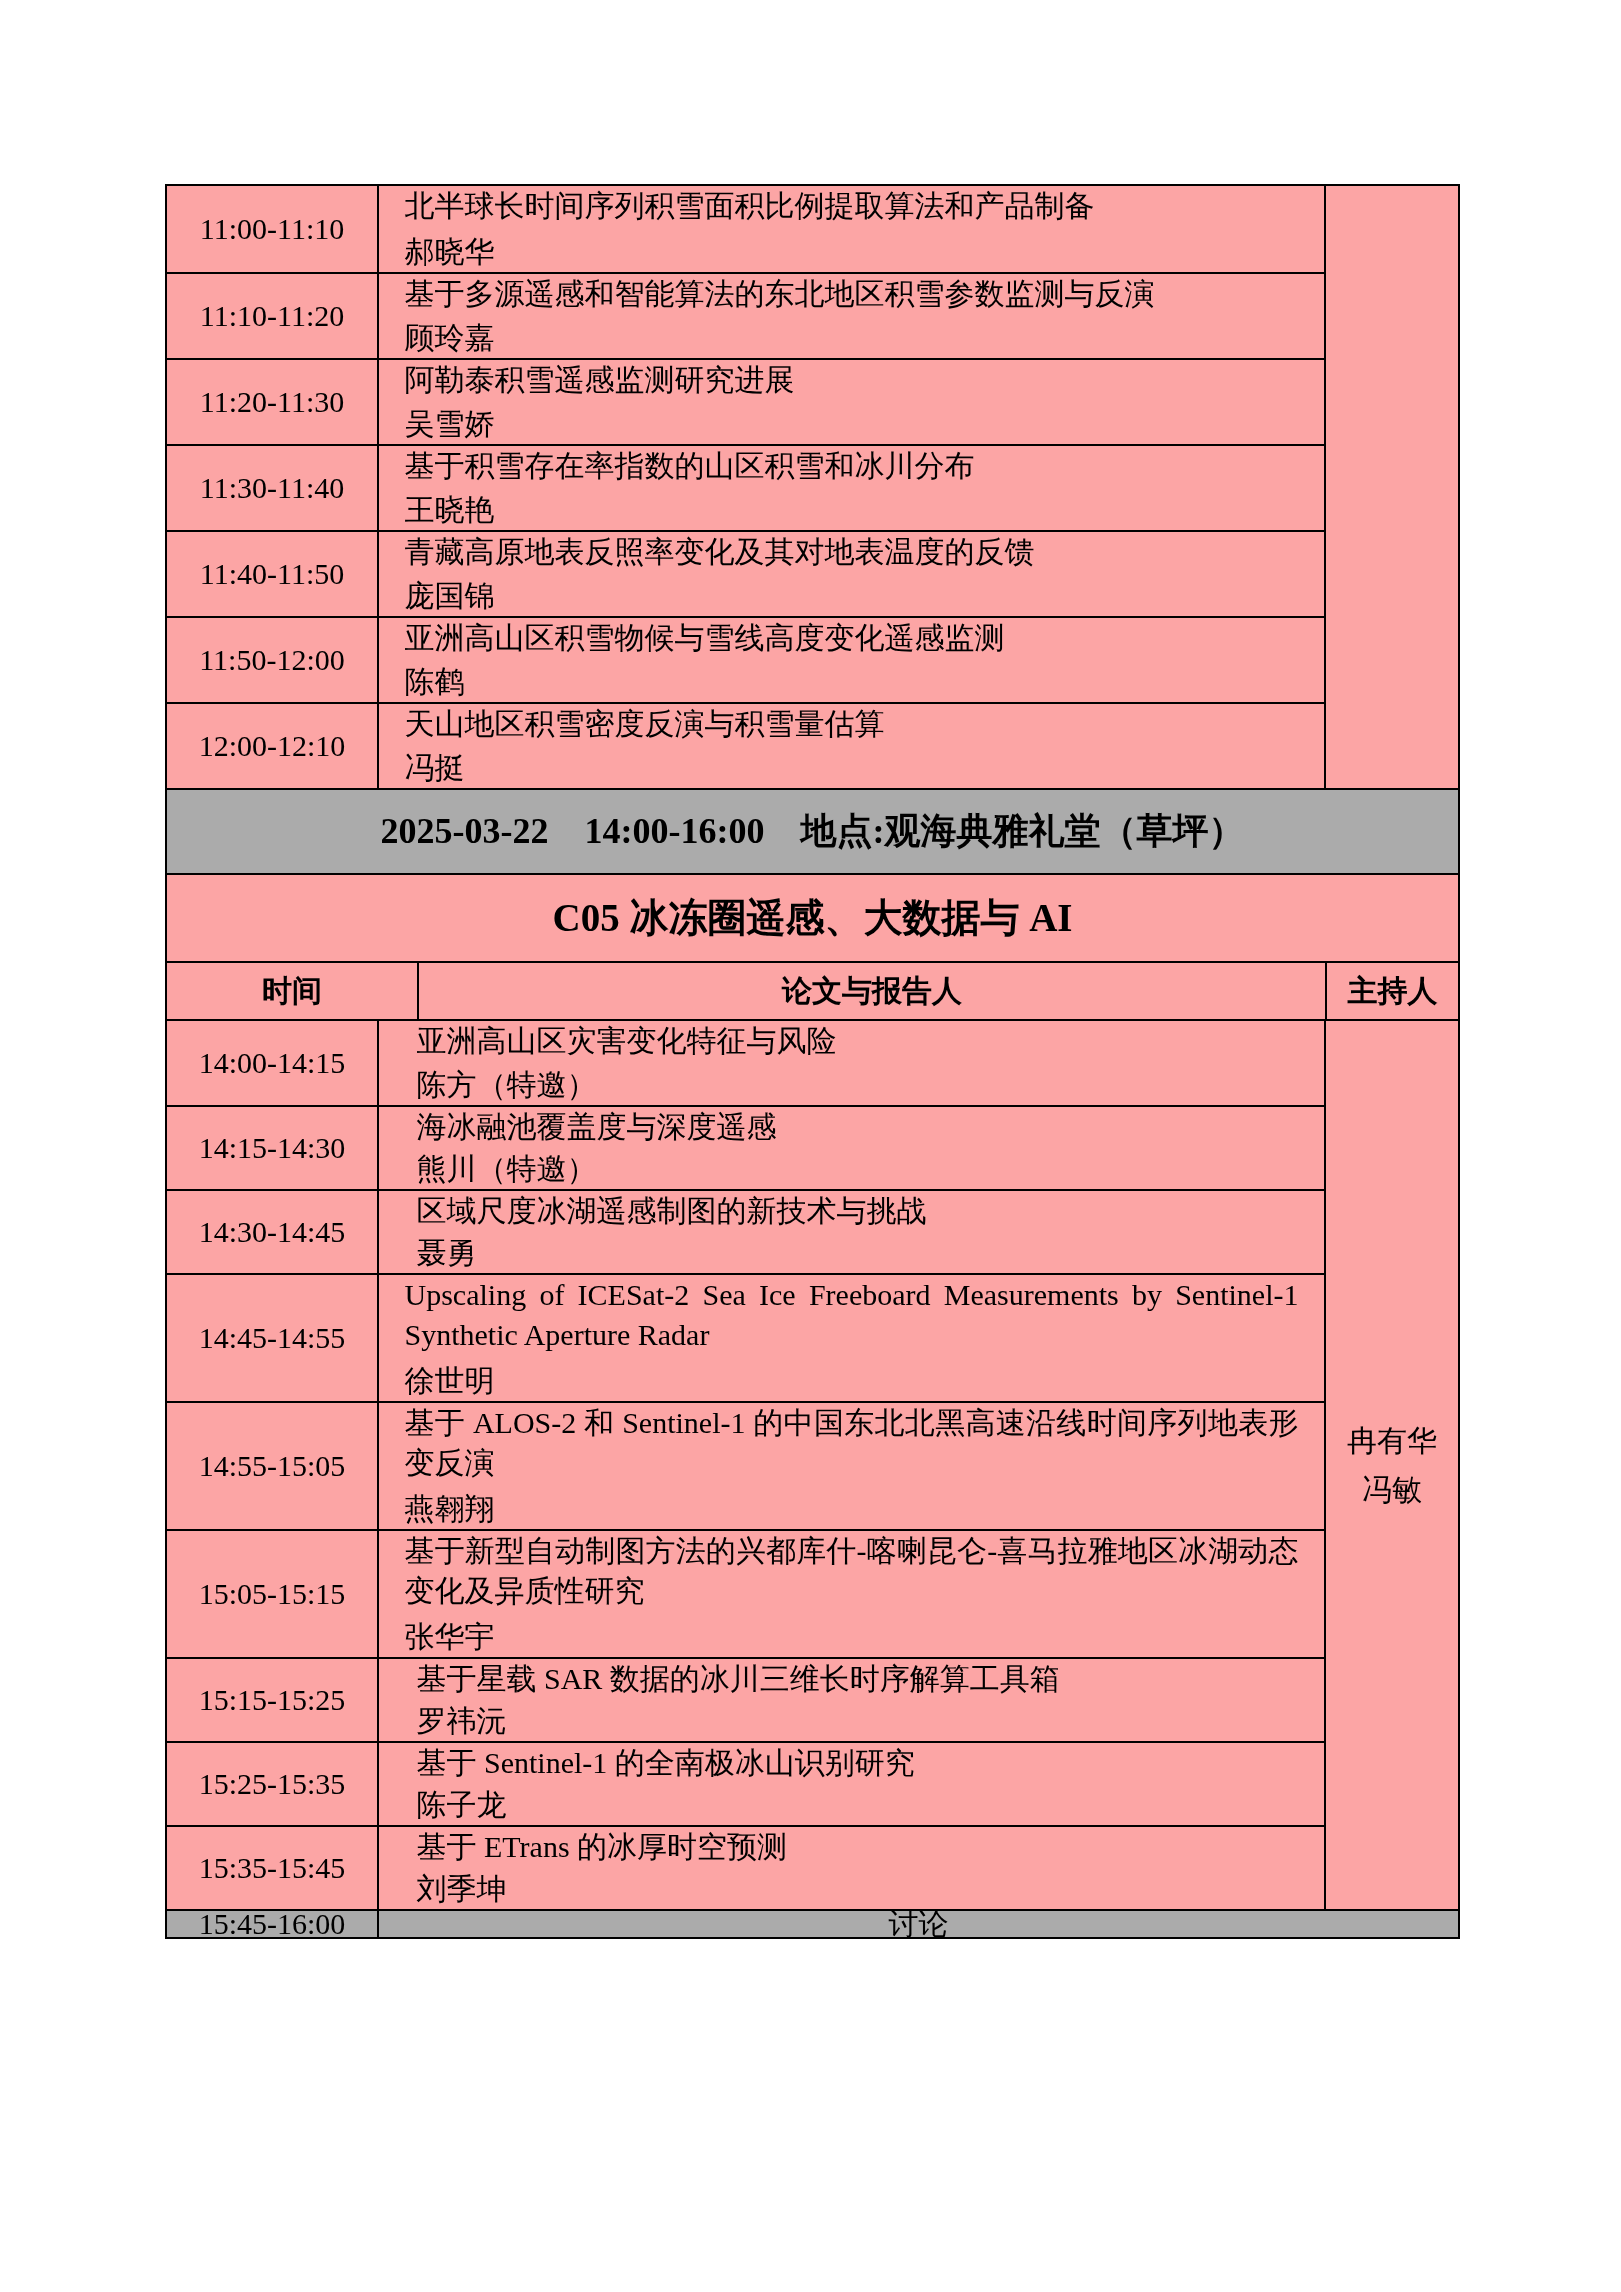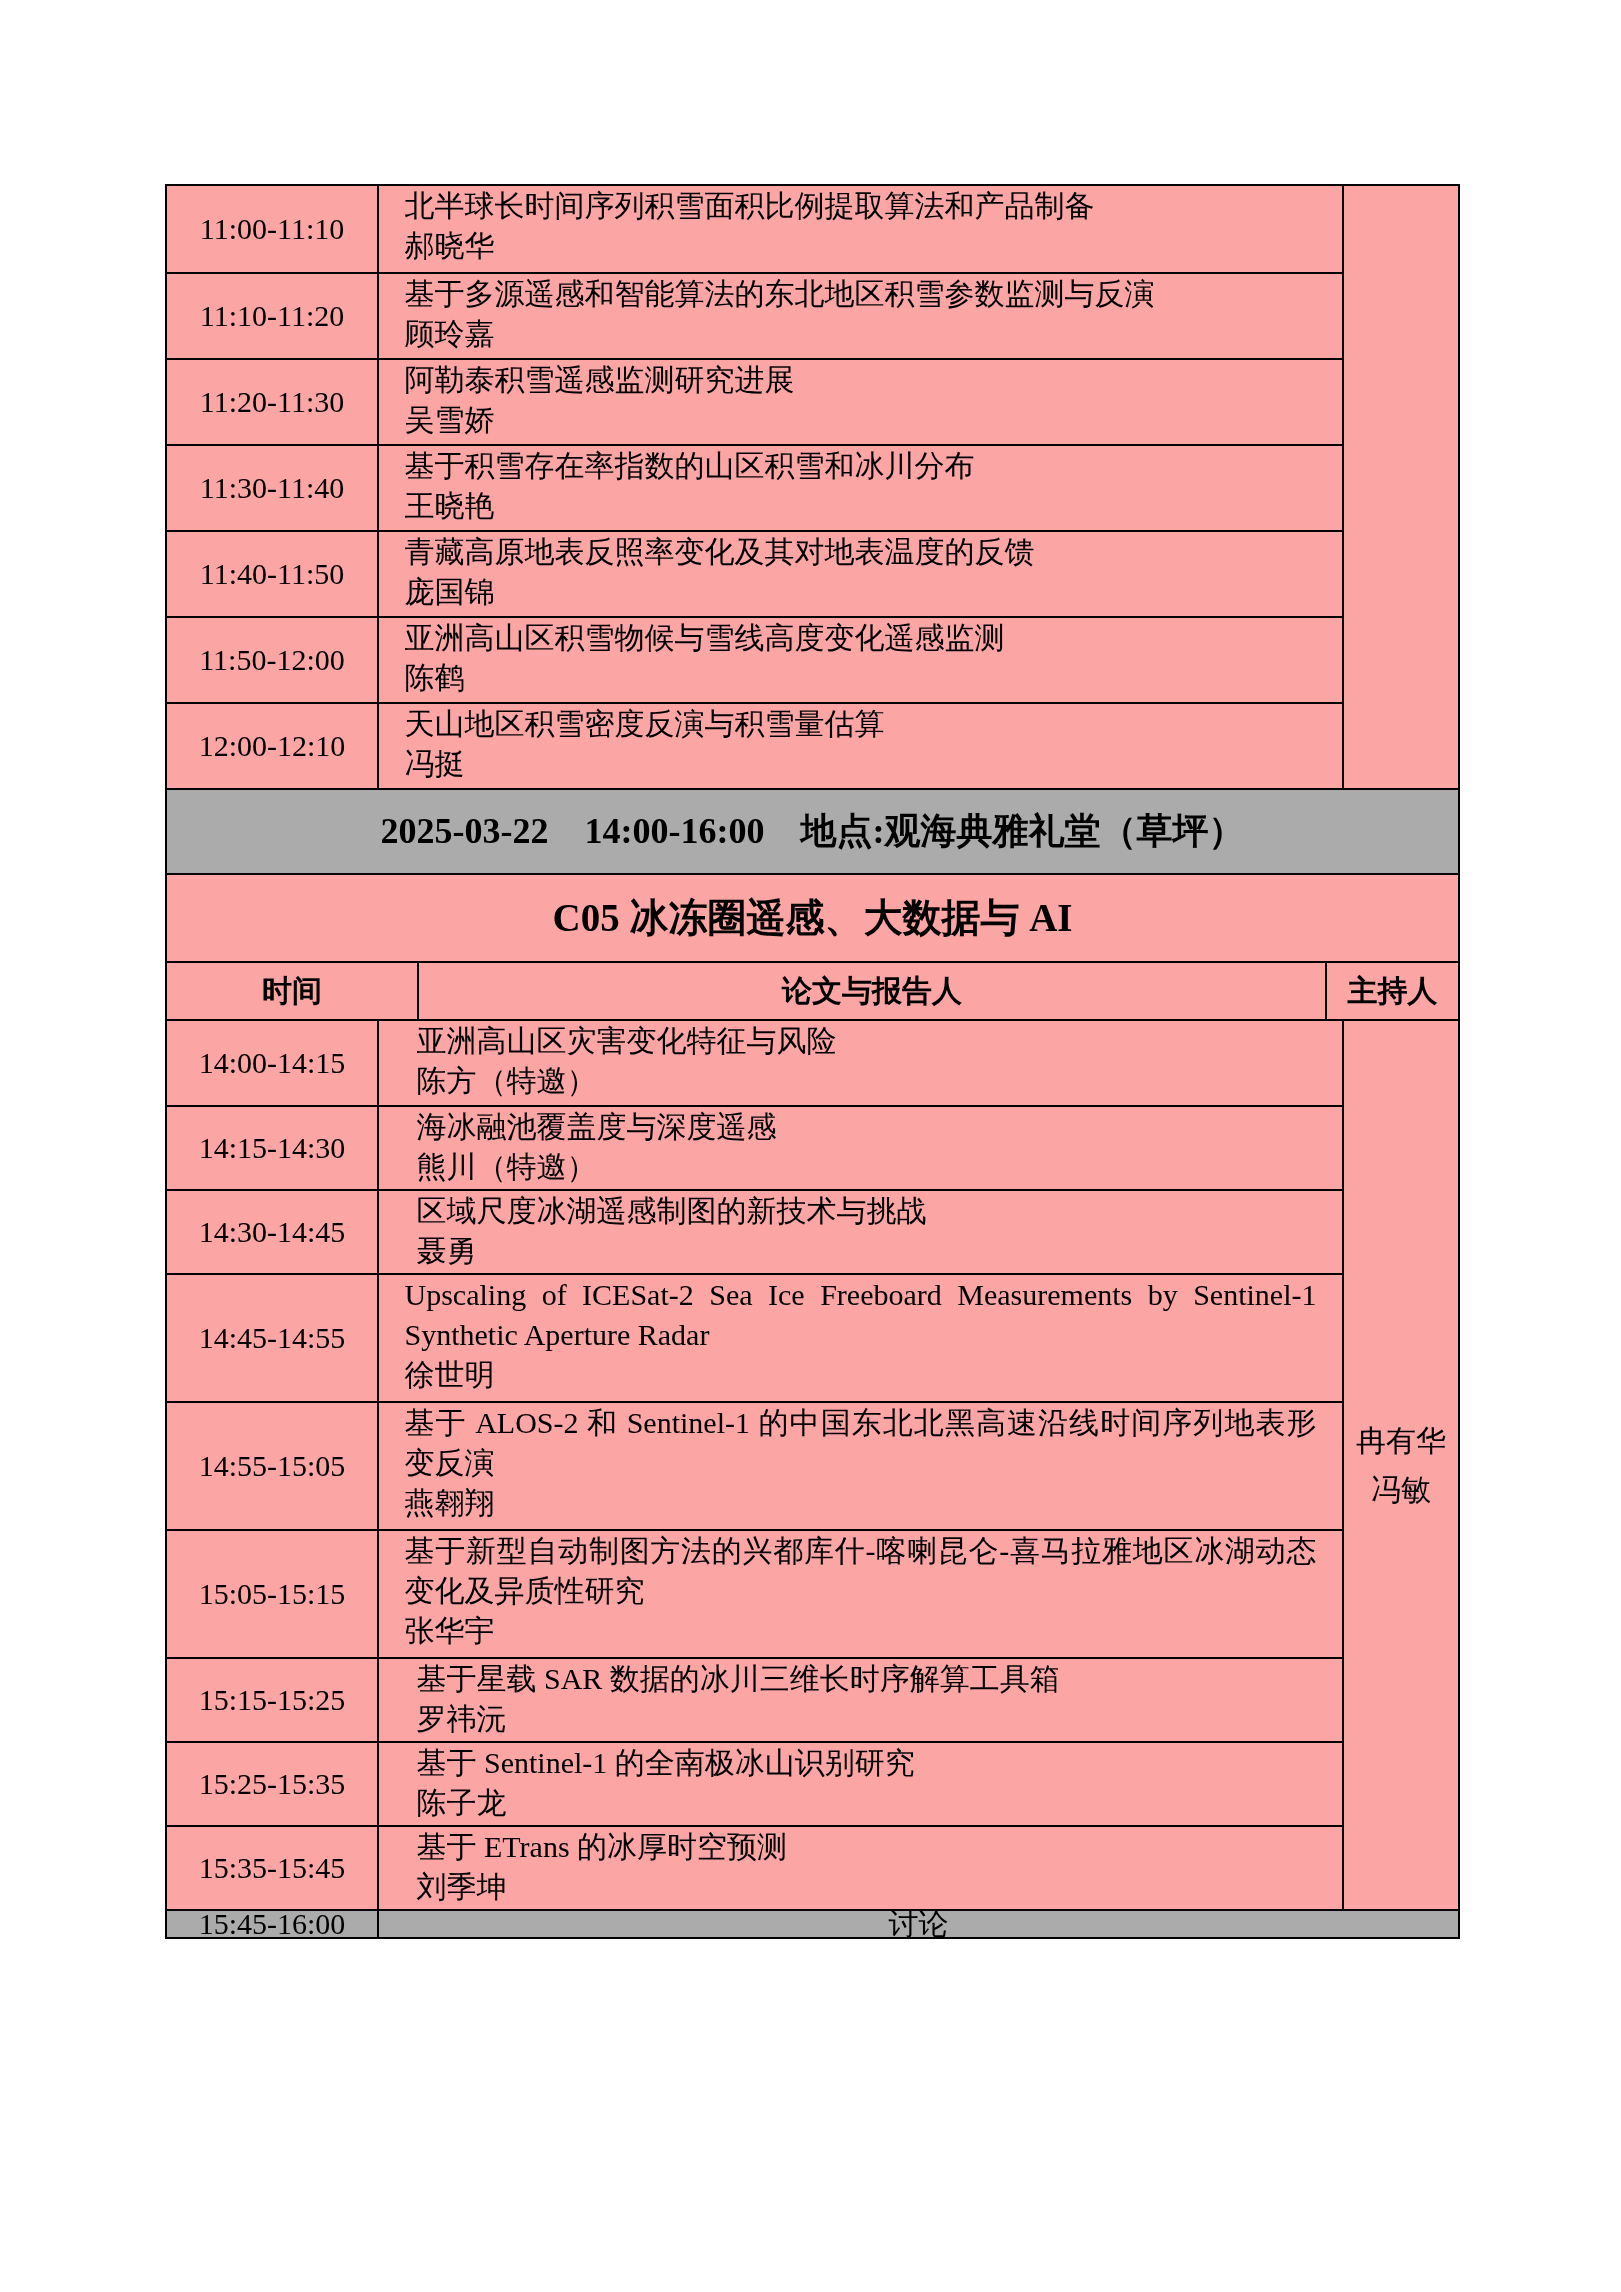--- a/index.html
+++ b/index.html
@@ -19,41 +19,41 @@
     left: 165px;
     top: 184px;
     width: 1295px;
     border: 2.9px solid #000;
     background: #fca5a5;
   }
   
   .split-section { display: flex; width: 100%; }
   .rows-block { flex: 1; display: flex; flex-direction: column; }
   .mod-col {
-    width: 116px;
+    width: 134px;
     border-left: 2.9px solid #000;
     display: flex; flex-direction: column;
     align-items: center; justify-content: center;
     text-align: center;
     font-size: 30px;
     line-height: 49px;
   }
   .trow { display: flex; width: 100%; }
   .trow + .trow { border-top: 2.9px solid #000; }
   .tcell-time {
     width: 212px;
     border-right: 2.9px solid #000;
     display: flex; align-items: center; justify-content: center;
     font-size: 30px;
     text-align: center;
     flex-shrink: 0;
   }
   .tcell-paper {
     flex: 1;
-    display: flex; flex-direction: column; justify-content: flex-start;
+    display: flex; flex-direction: column; justify-content: space-between;
     padding: 0 25.5px;
     font-size: 30px;
     line-height: 40px;
   }
   .ptitle { text-align: justify; }
   .h88  { height: 86px; }
   .h86  { height: 84px; gap: 12px; }
   .h131 { height: 128px; }
   
   .banner-row {

